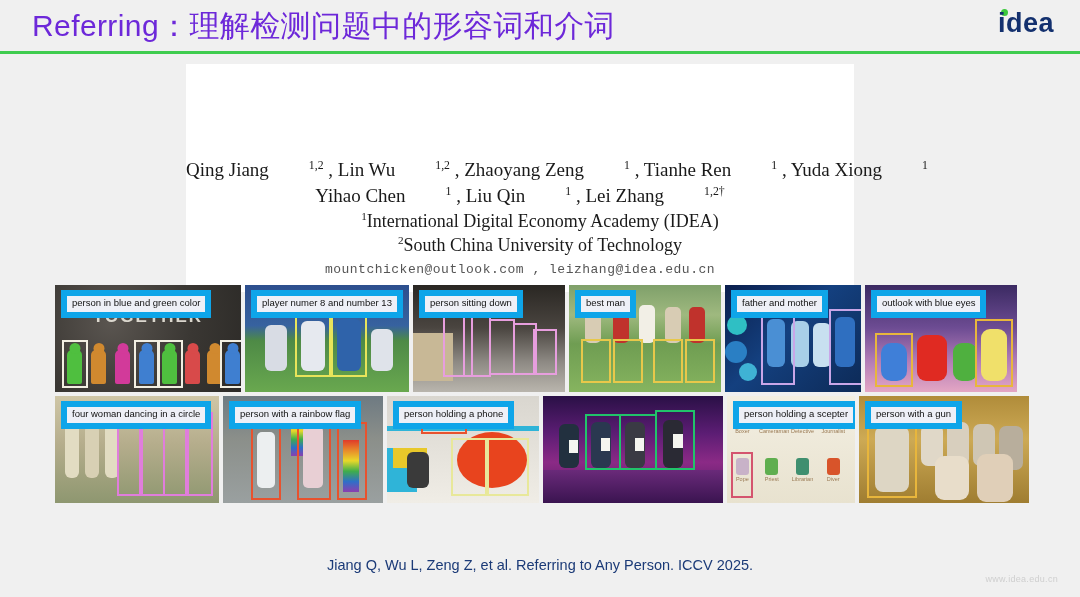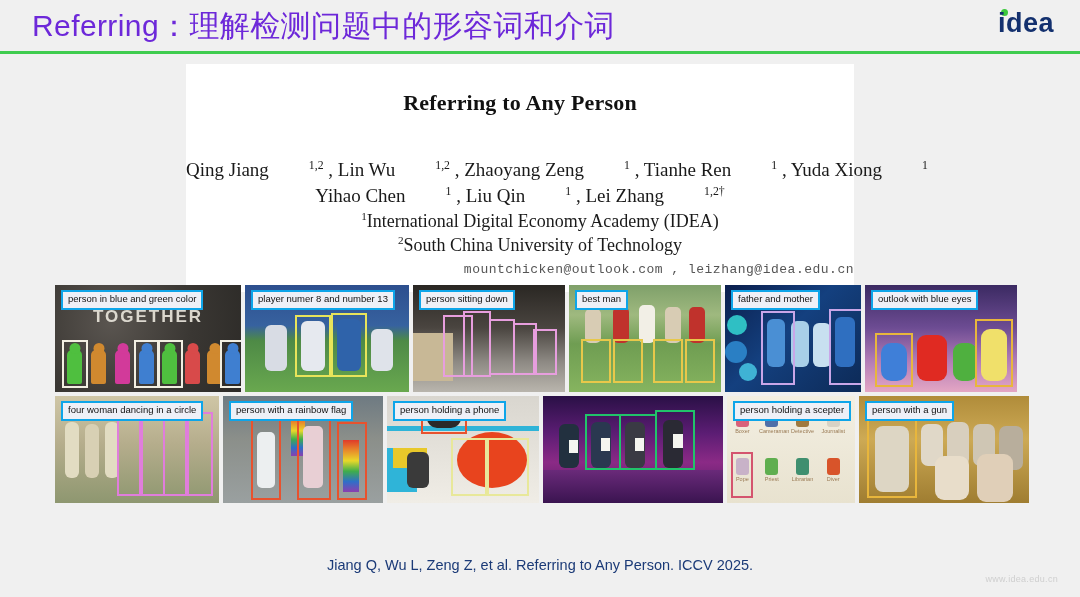--- a/index.html
+++ b/index.html
@@ -53,42 +53,42 @@
   #author-line-1{top:95px;}
   #author-line-2{top:121px;}
   .affil-line{
     position:absolute;left:0;width:668px;text-align:center;
     font-family:"Liberation Serif",serif;font-size:18px;color:#1a1a1a;
     white-space:nowrap;
   }
   #affil-line-1{top:146px;}
   #affil-line-2{top:170px;}
   #emails{
-    position:absolute;left:0;top:198px;width:668px;text-align:right;
+    position:absolute;left:0;top:198px;width:668px;text-align:center;
     font-family:"Liberation Mono",monospace;font-size:13px;color:#555;
     letter-spacing:.5px;white-space:nowrap;
   }
   sup{font-size:.62em;vertical-align:super;margin-left:40px;}
 
   
   #figure-grid{
     position:absolute;left:55px;top:285px;width:970px;height:218px;
     display:flex;flex-direction:column;gap:4px;
   }
   .grid-row{display:flex;gap:4px;height:107px;}
   .grid-cell{
     position:relative;overflow:hidden;flex:0 0 auto;height:100%;
     background:#222;
   }
   .cell-label{
     position:absolute;left:6px;top:5px;z-index:6;
     background:#eef0f7;color:#111;
     font-size:9.5px;line-height:1.15;
     padding:2px 5px 3px 5px;
-    border:2px solid #0ea5e9;
+    border:6px solid #0ea5e9;
     white-space:nowrap;
     font-family:"Liberation Sans",sans-serif;
   }
   .scene{position:absolute;inset:0;}
   .bbox{position:absolute;border-width:2px;border-style:solid;box-sizing:border-box;}
 
   
   .chalk{background:
       radial-gradient(circle at 30% 35%,#5a5550 0%,#3a3733 55%,#2c2a27 100%);}
   .chalk-word{
@@ -133,21 +133,20 @@
 <body>
 
 <div id="header">
   <div id="slide-title">Referring：理解检测问题中的形容词和介词</div>
   <div id="brand-dot"></div>
   <div id="brand-logo">idea</div>
 </div>
 <div id="header-rule"></div>
 
 <div id="paper-panel">
-  <div id="paper-title">Referring to Any Person</div>
 
   <div class="author-line" id="author-line-1">
     Qing Jiang<sup>1,2</sup> , Lin Wu<sup>1,2</sup> , Zhaoyang Zeng<sup>1</sup> , Tianhe Ren<sup>1</sup> , Yuda Xiong<sup>1</sup>
   </div>
   <div class="author-line" id="author-line-2">
     Yihao Chen<sup>1</sup> , Liu Qin<sup>1</sup> , Lei Zhang<sup>1,2†</sup>
   </div>
   <div class="affil-line" id="affil-line-1">
     <sup>1</sup>International Digital Economy Academy (IDEA)
   </div>

